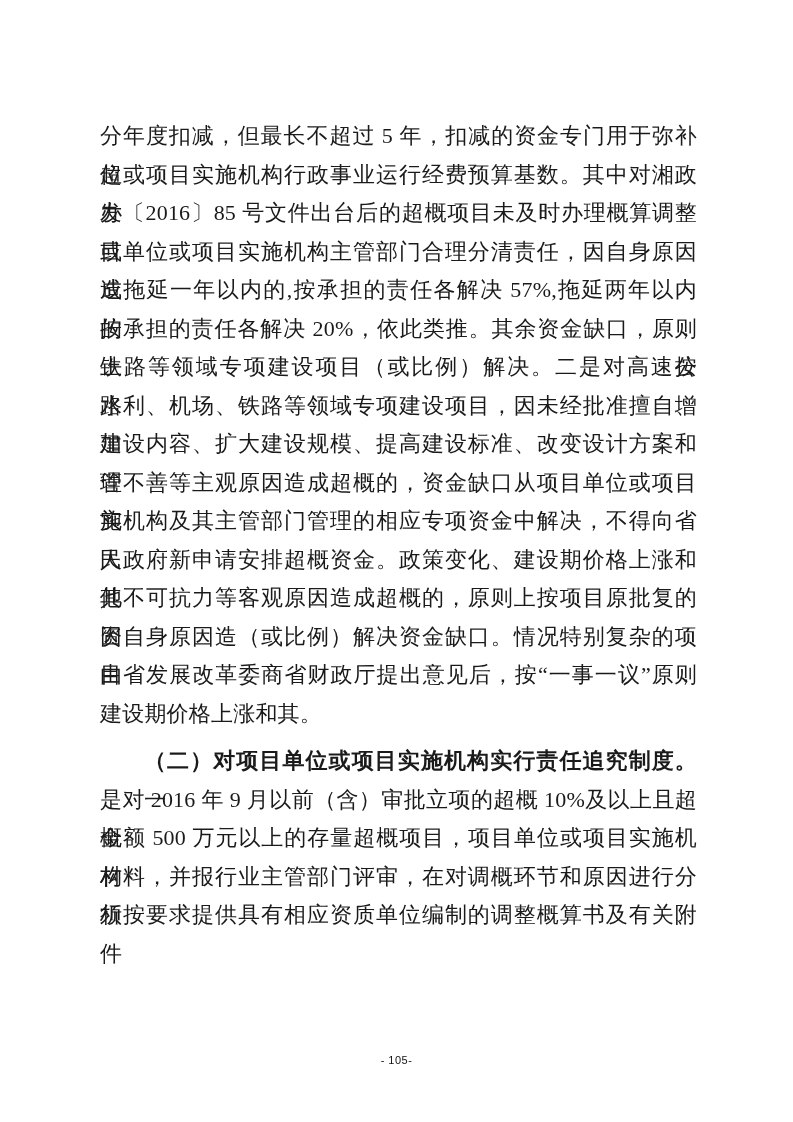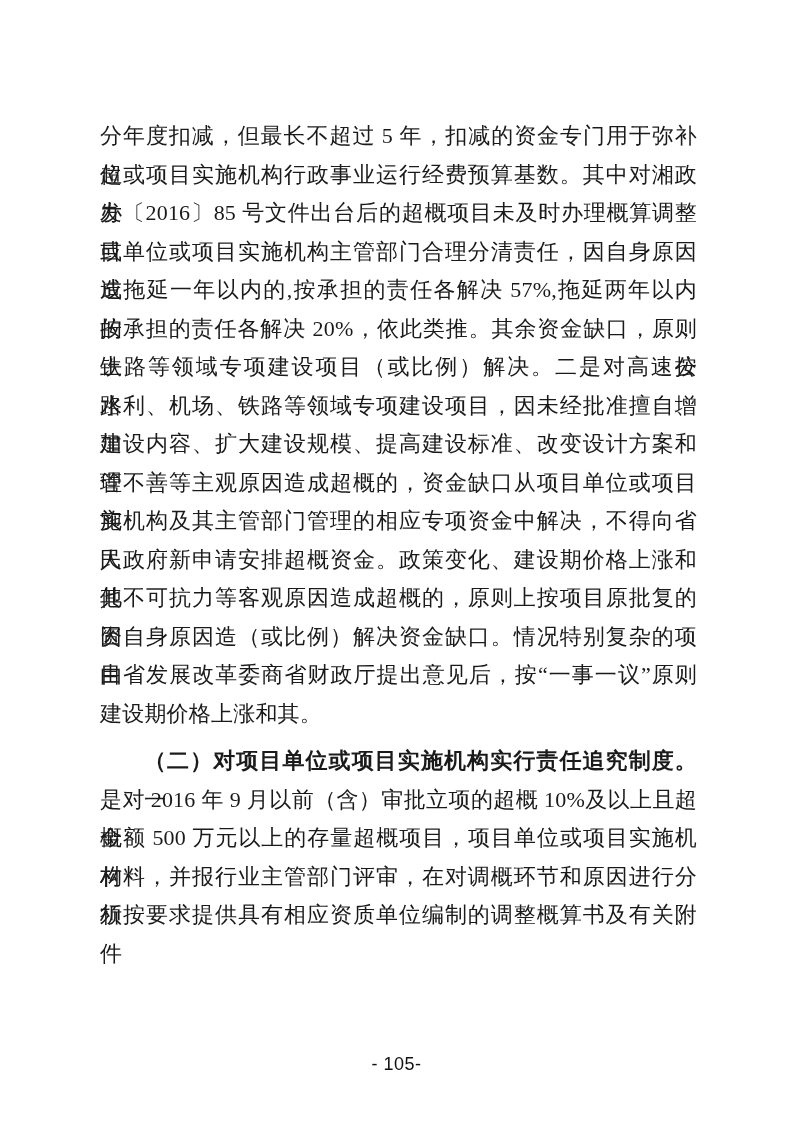--- a/index.html
+++ b/index.html
@@ -48,21 +48,21 @@
   .line .bold {
     font-weight: 700;
   }
   .page-number {
     position: absolute;
     left: 0;
     top: 1054px;
     width: 100%;
     text-align: center;
     font-family: "Liberation Sans", "DejaVu Sans", sans-serif;
-    font-size: 18px;
+    font-size: 11px;
     color: #111111;
     letter-spacing: 0.5px;
   }
 </style>
 </head>
 <body>
 
 <div class="page">
   <div class="text-block" id="text-block">
       <div class="line justify"><span>分年度扣减，但最长不超过 5 年，扣减的资金专门用于弥补超</span></div>

